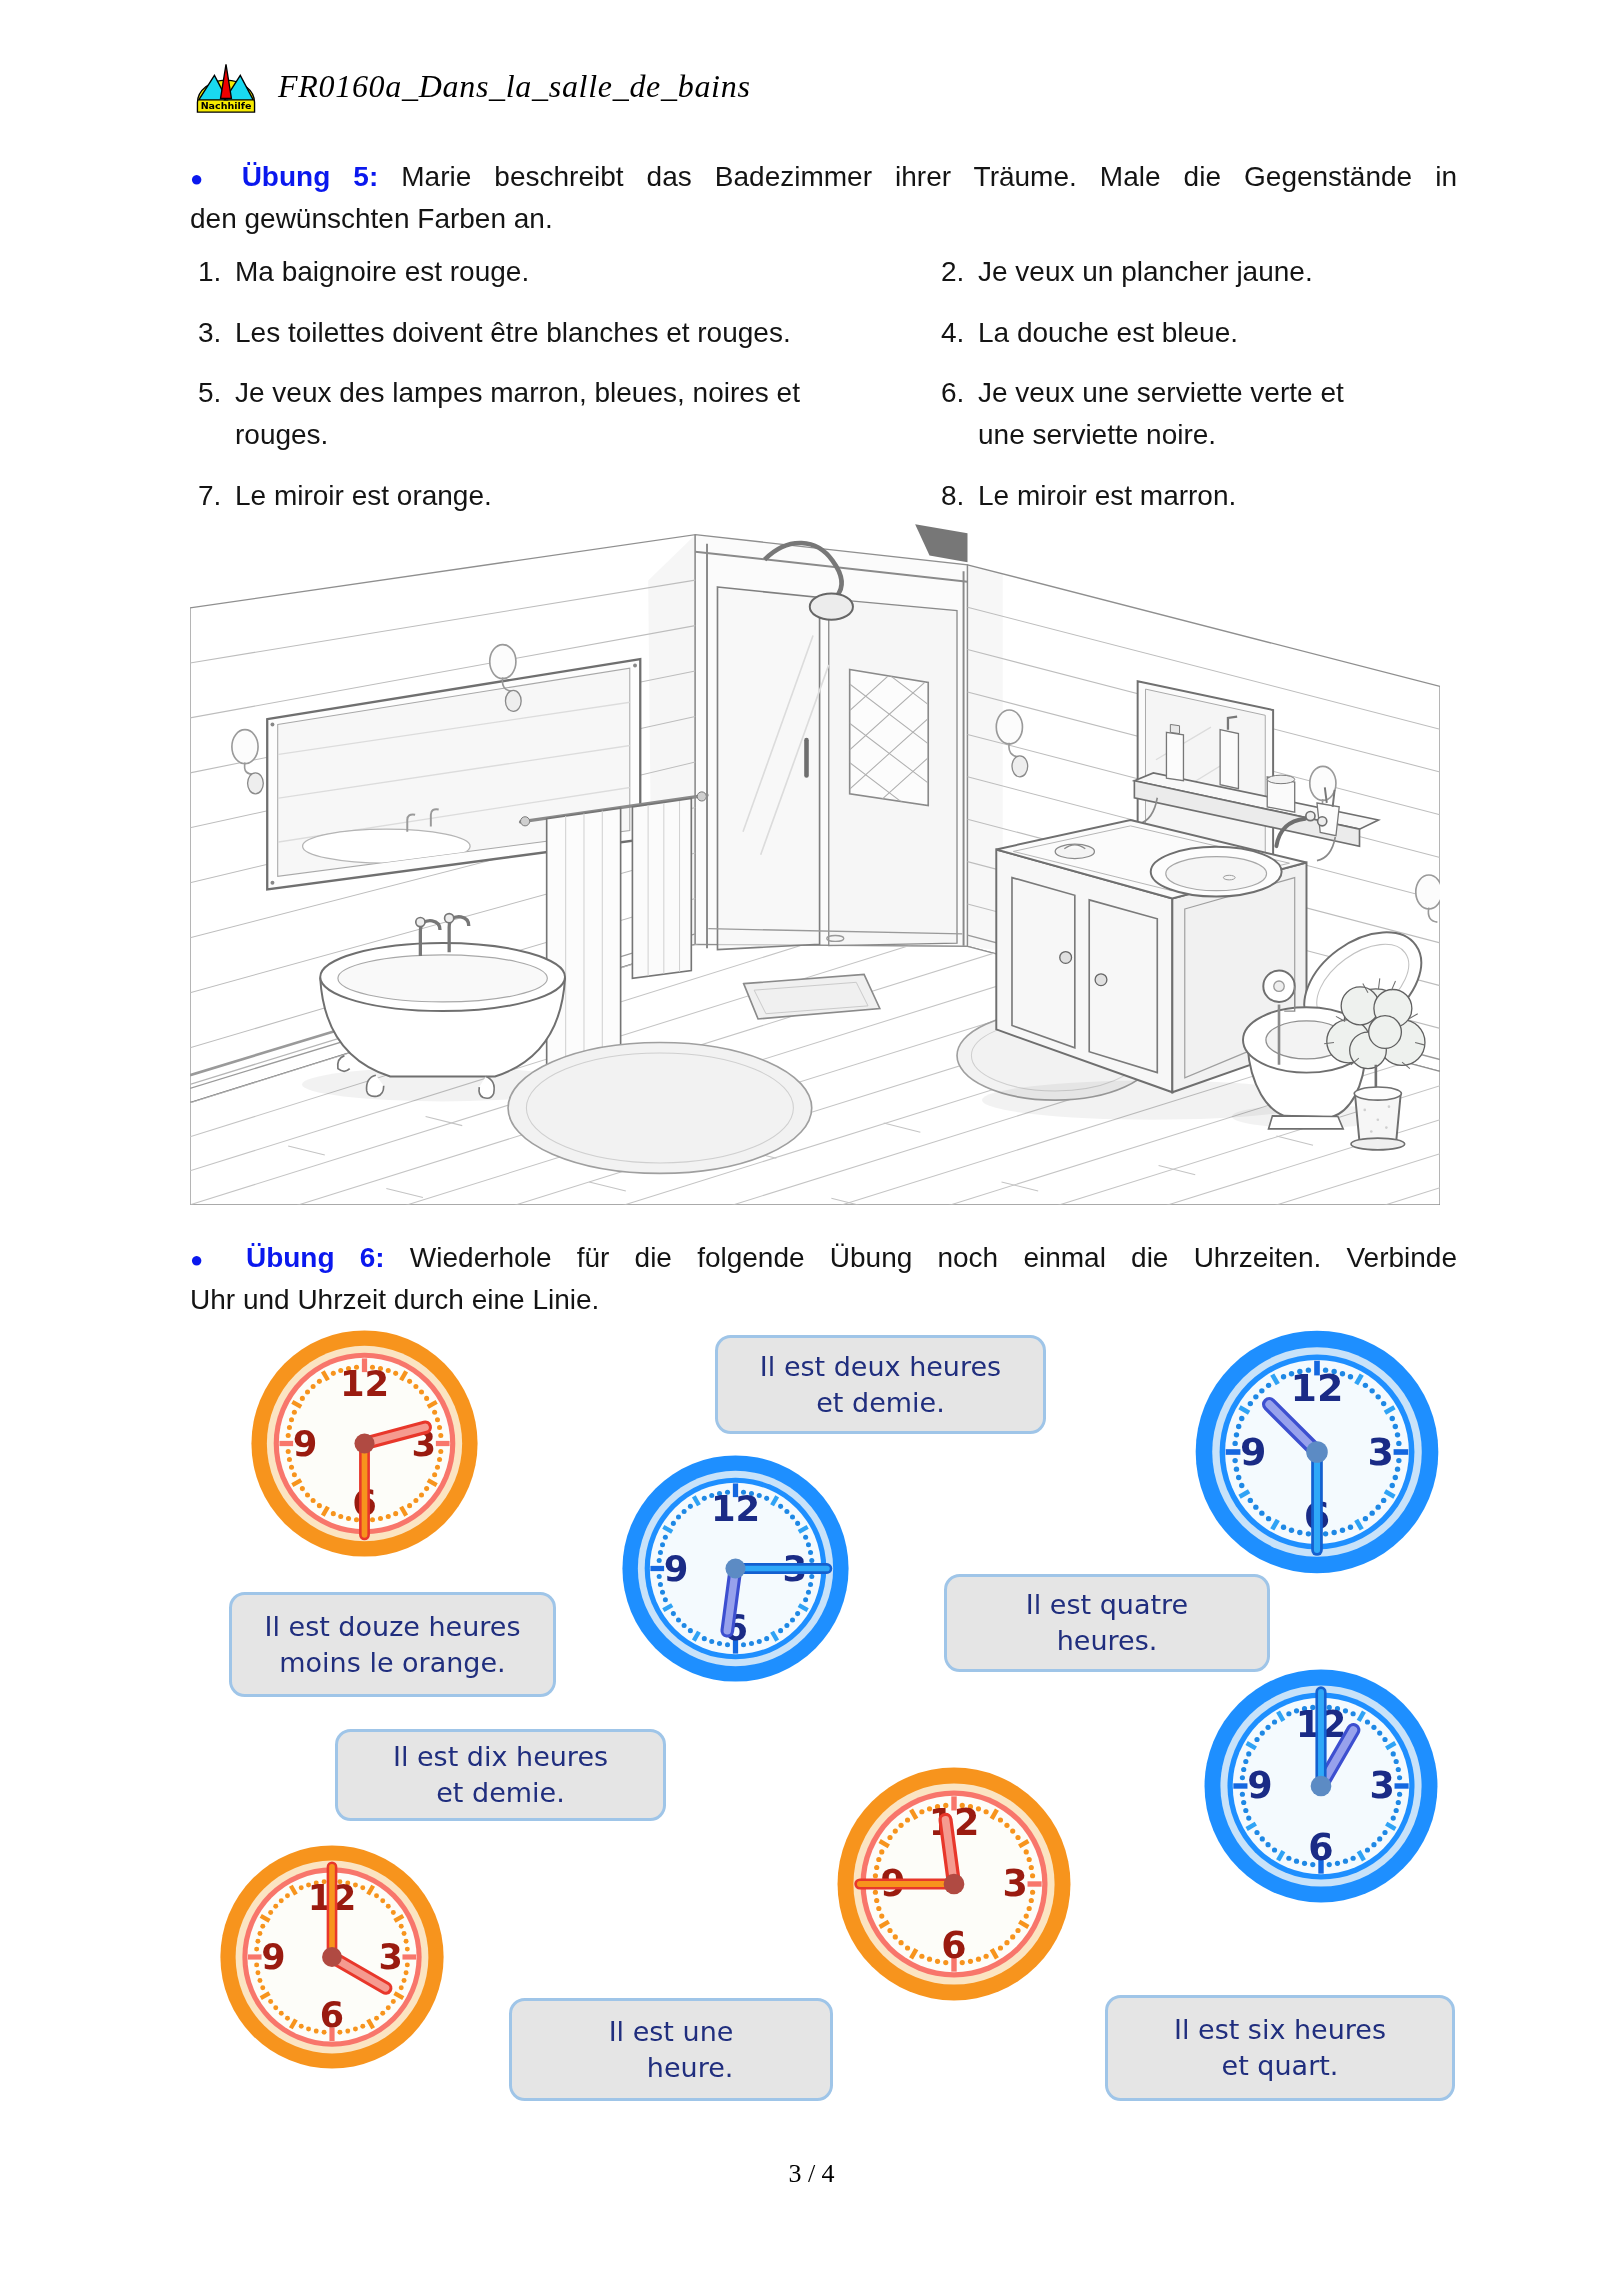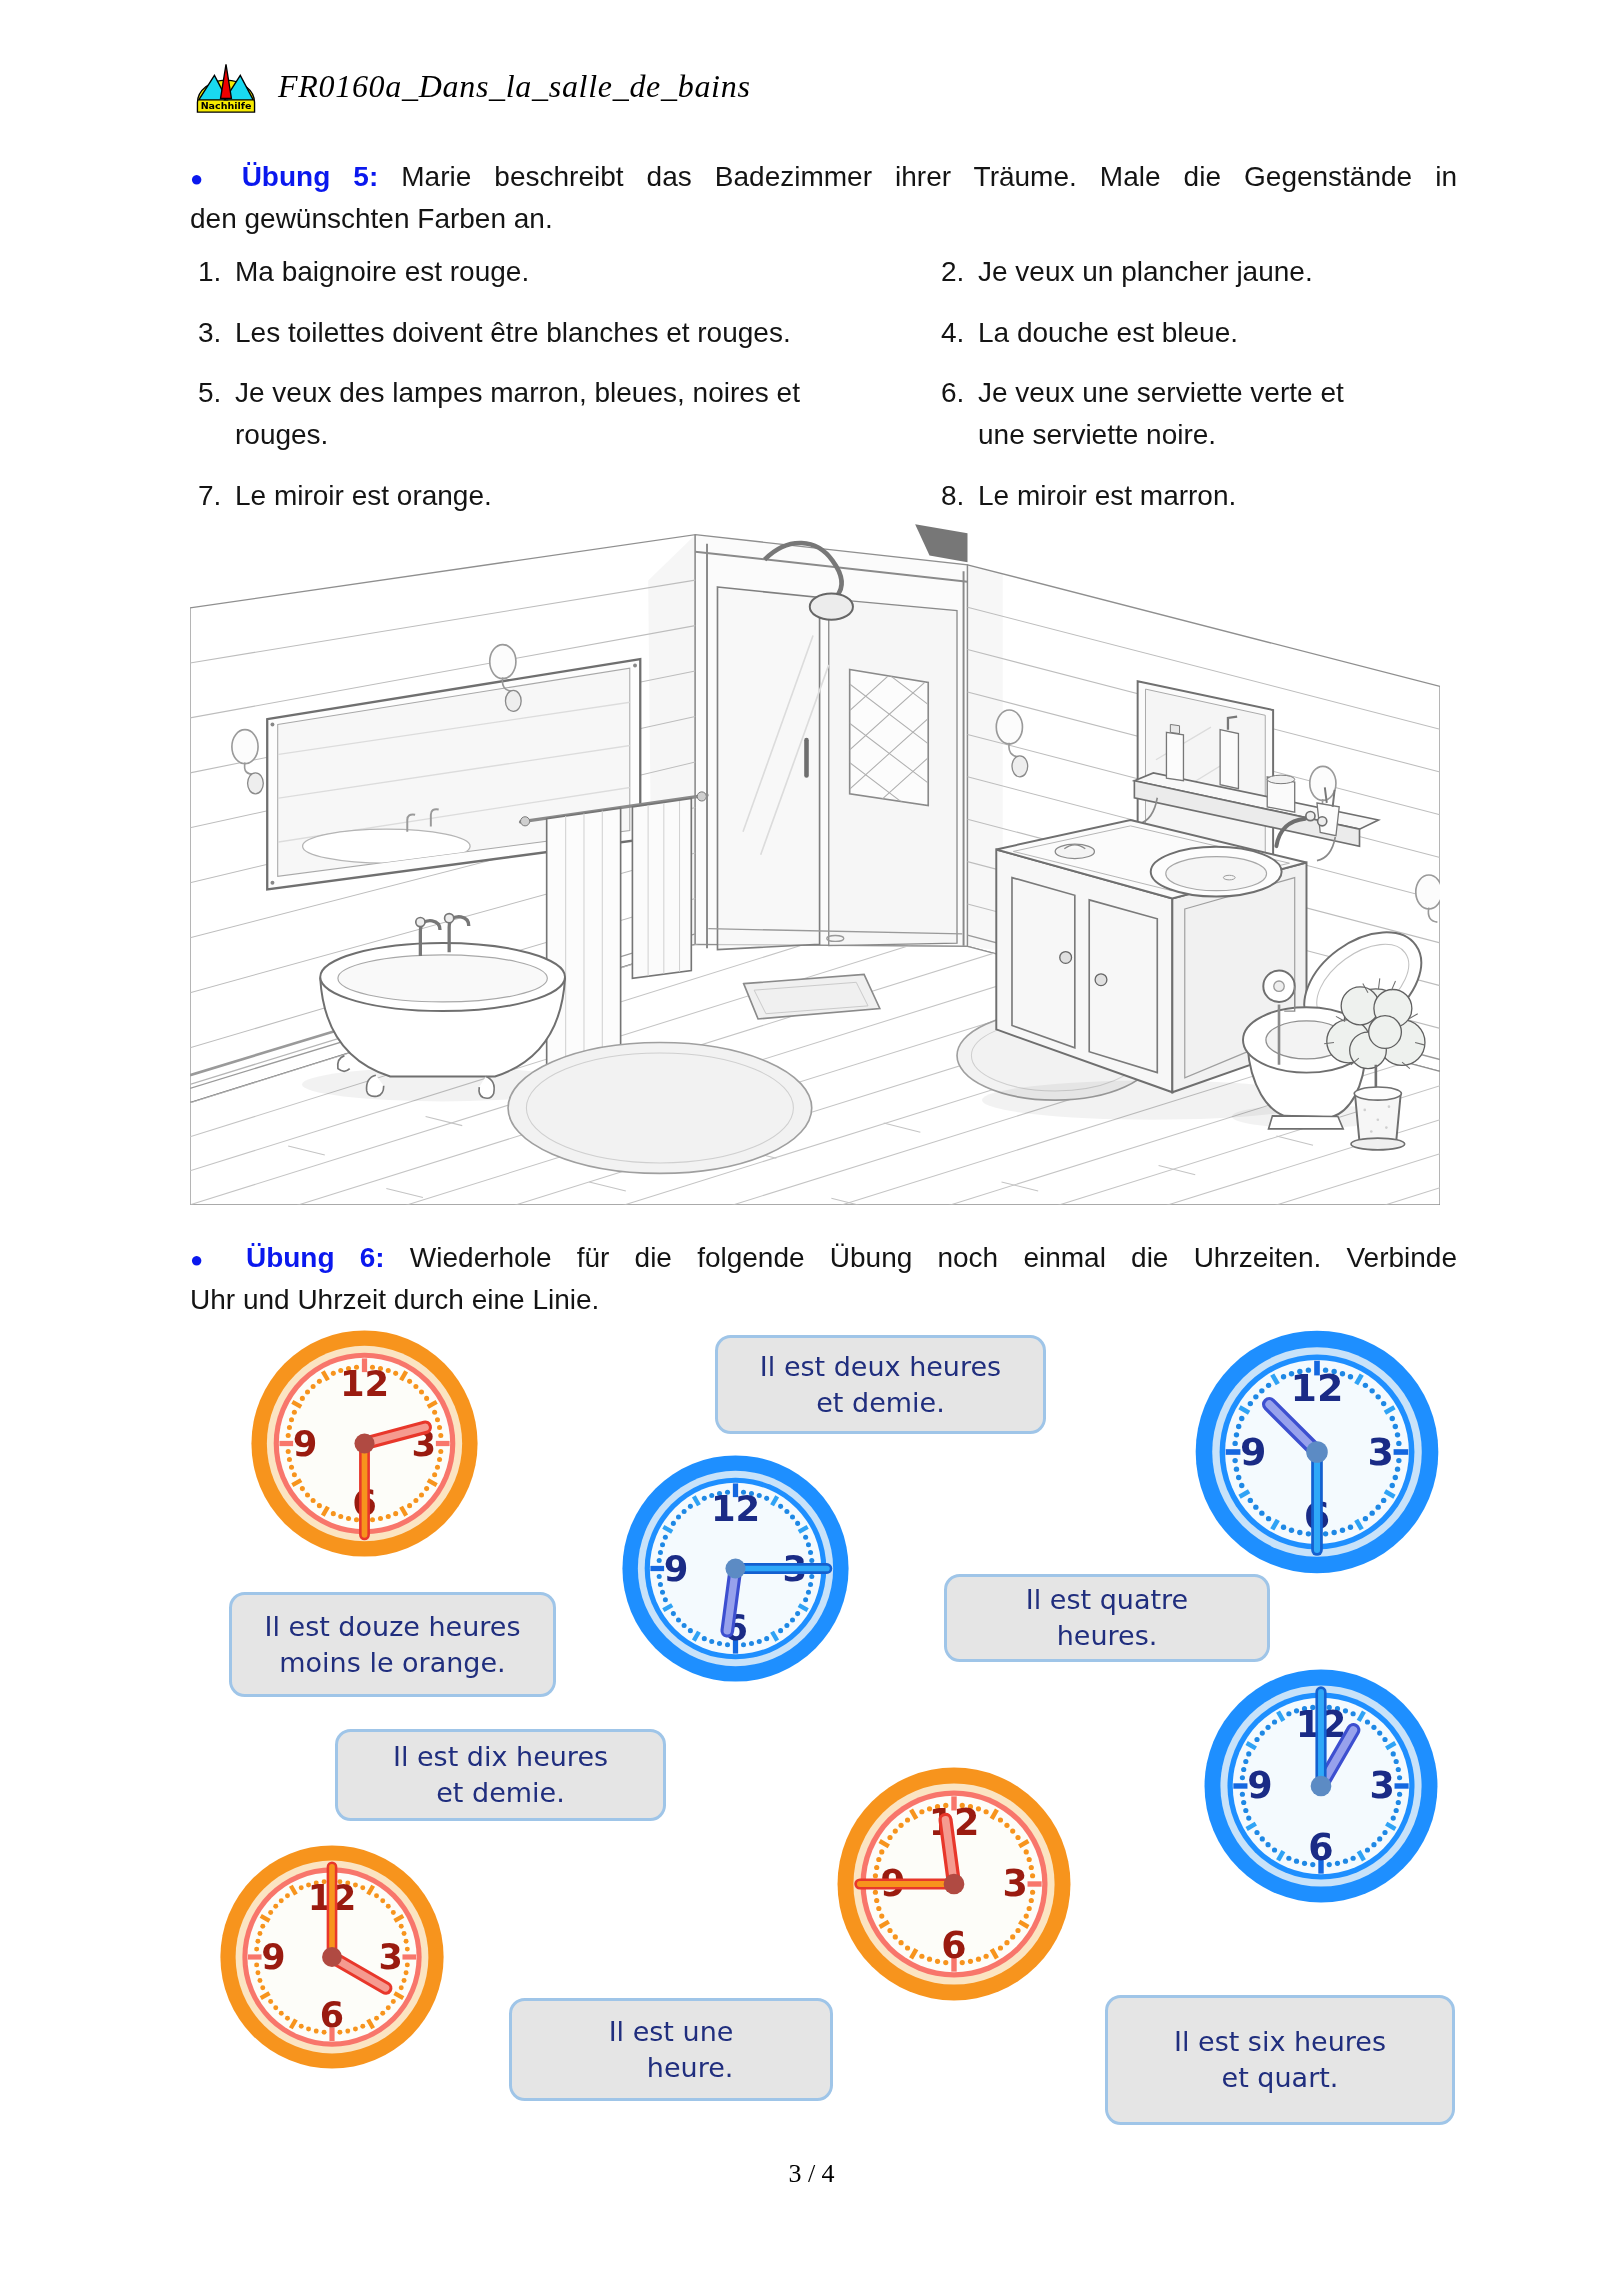--- a/index.html
+++ b/index.html
@@ -798,25 +798,25 @@
           <line x1="0" y1="0" x2="-7.2" y2="-54.5" stroke="#E8372B" stroke-width="12" stroke-linecap="round"></line>
           <line x1="0" y1="0" x2="-7.2" y2="-54.5" stroke="#F59B90" stroke-width="6.5" stroke-linecap="round"></line>
           <line x1="0" y1="0" x2="-80.0" y2="0.0" stroke="#E8372B" stroke-width="9.5" stroke-linecap="round"></line>
           <line x1="0" y1="0" x2="-80.0" y2="0.0" stroke="#F7941D" stroke-width="5" stroke-linecap="round"></line>
           <circle r="8.8" fill="#B04A42"></circle>
         </svg></div>
       <div class="time-label" style="left: 715px; top: 1335px; width: 331px; height: 99px;">Il est deux heures
 et demie.</div>
       <div class="time-label" style="left: 229px; top: 1592px; width: 327px; height: 105px;">Il est douze heures
 moins le orange.</div>
-      <div class="time-label" style="left: 944px; top: 1574px; width: 326px; height: 88px;">Il est quatre
+      <div class="time-label" style="left: 944px; top: 1574px; width: 326px; height: 98px;">Il est quatre
 heures.</div>
       <div class="time-label" style="left: 335px; top: 1729px; width: 331px; height: 92px;">Il est dix heures
 et demie.</div>
       <div class="time-label" style="left: 509px; top: 1998px; width: 324px; height: 103px; text-align: right;">Il est une
 heure.</div>
-      <div class="time-label" style="left: 1105px; top: 1995px; width: 350px; height: 130px;">Il est six heures
+      <div class="time-label" style="left: 1105px; top: 1995px; width: 350px; height: 106px;">Il est six heures
 et quart.</div>
     </div>
 
   <div class="footer">3 / 4</div>
 </div>
 
 
 </body></html>

